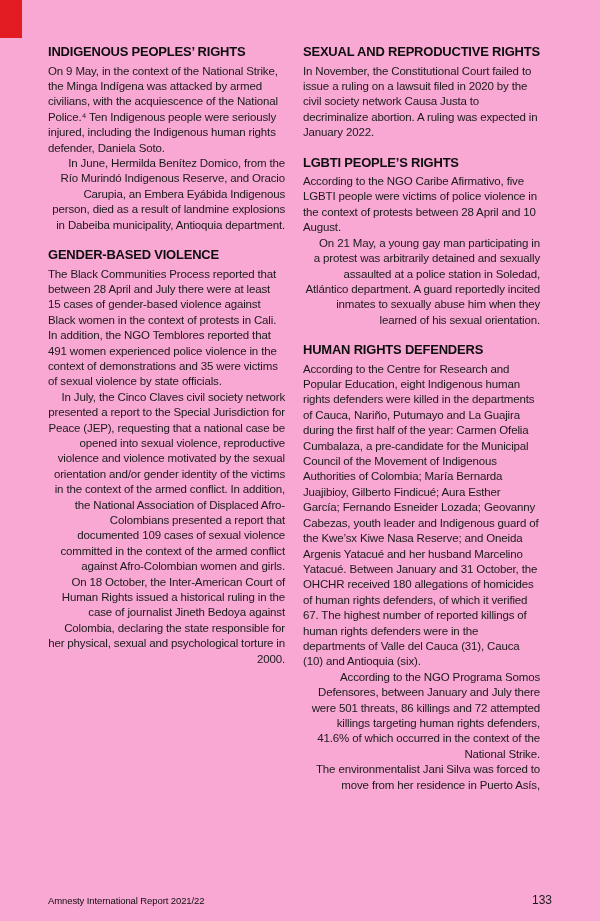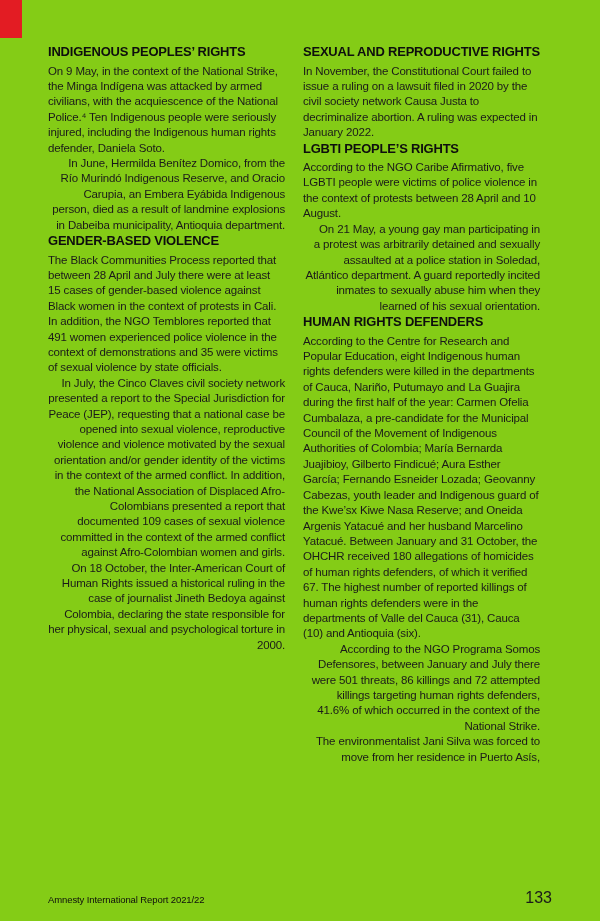--- a/index.html
+++ b/index.html
@@ -5,38 +5,38 @@
   * { margin: 0; padding: 0; box-sizing: border-box; }
   html, body {
     width: 600px; height: 921px;
     background: #ffffff;
     font-family: "Liberation Sans", sans-serif;
     color: #161616;
   }
   .page {
     position: relative;
     width: 600px; height: 921px;
-    background: #84cc16;
+    background: #f9a8d4;
     overflow: hidden;
   }
   .red-tab {
     position: absolute;
     left: 0; top: 0;
     width: 22px; height: 38px;
     background: #e31c23;
   }
   .content {
     position: absolute;
     left: 48px; top: 44px;
     width: 492px;
     display: flex;
     gap: 18px;
   }
   .col { width: 237px; }
-  .section + .section { }
+  .section + .section { margin-top: 14px; }
   .heading {
     font-size: 13.5px;
     font-weight: bold;
     line-height: 1.15;
     letter-spacing: -0.2px;
     margin-bottom: 4px;
     color: #0e0e0e;
     transform: scaleX(0.96);
     transform-origin: left center;
     white-space: nowrap;
@@ -56,21 +56,21 @@
     justify-content: space-between;
     align-items: baseline;
   }
   .footer-title {
     font-size: 9.5px;
     font-weight: normal;
     letter-spacing: -0.1px;
     color: #0e0e0e;
   }
   .footer-page {
-    font-size: 16px;
+    font-size: 12px;
     color: #1a1a1a;
     margin-top: 32px;
   }
 </style>
 </head>
 <body>
 
 <div class="page">
   <div class="red-tab" style="background: rgb(227, 28, 35);"></div>
 

